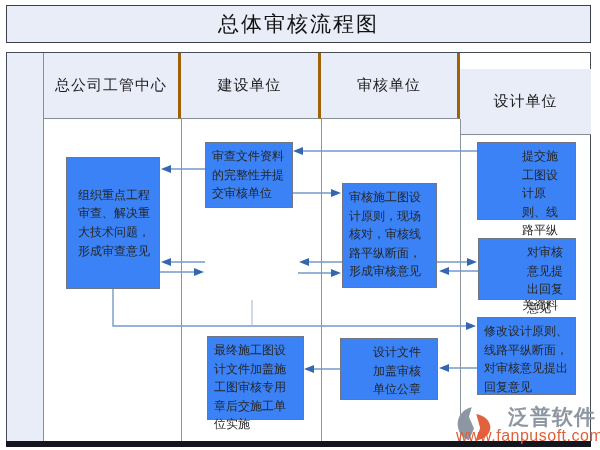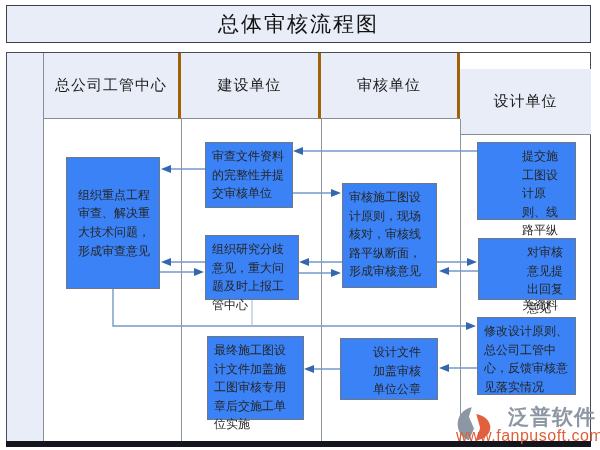--- a/index.html
+++ b/index.html
@@ -106,40 +106,37 @@
       <polygon points="304,369 314,365 314,373"></polygon>
     </g>
   </svg>
 
   <div class="abs flow-box vcenter" style="left:66px;top:157px;width:94px;height:132px;">
     <span>组织重点工程审查、解决重大技术问题，形成审查意见</span>
   </div>
   <div class="abs flow-box" style="left:205px;top:142px;width:88px;height:66px;">
     <span>审查文件资料的完整性并提交审核单位</span>
   </div>
-  <div class="abs flow-box" style="left:205px;top:235px;width:94px;height:65px;">
-    <span>组织研究分歧意见，重大问题及时上报工管中心</span>
-  </div>
   <div class="abs flow-box" style="left:342px;top:183px;width:95px;height:105px;">
     <span>审核施工图设计原则，现场核对，审核线路平纵断面，形成审核意见</span>
   </div>
   <div class="abs flow-box" style="left:207px;top:336px;width:97px;height:84px;">
     <span>最终施工图设计文件加盖施工图审核专用章后交施工单位实施</span>
   </div>
   <div class="abs flow-box" style="left:340px;top:338px;width:98px;height:62px;padding-left:32px;">
     <span>设计文件加盖审核单位公章</span>
   </div>
   <div class="abs flow-box" style="left:477px;top:142px;width:99px;height:78px;padding-left:44px;">
     <span>提交施工图设计原则、线路平纵断面、地勘报告及相关资料</span>
   </div>
   <div class="abs flow-box" style="left:478px;top:238px;width:98px;height:62px;padding-left:48px;">
     <span>对审核意见提出回复意见</span>
   </div>
   <div class="abs flow-box" style="left:477px;top:317px;width:99px;height:78px;">
-    <span>修改设计原则、总公司工管中心，反馈审核意见落实情况</span>
+    <span>修改设计原则、线路平纵断面，对审核意见提出回复意见</span>
   </div>
 
   <div id="bottom-bar" class="abs"></div>
 
   <div id="logo" class="abs">
     <svg id="logo-icon" viewBox="0 0 32 32" xmlns="http://www.w3.org/2000/svg">
       <path d="M14,1 C6.5,2.5 1.5,8.5 1.5,16 C1.5,23 5.5,28.5 11.5,30.5 L16,20 L11.5,9.5 Z" fill="#8d96a3"></path>
       <path d="M18,7 C25,8 30.5,13 30.5,19 C30.5,25 25,29.5 17.5,30.8 L21.5,19.5 Z" fill="#e2603e"></path>
     </svg>
     <span id="logo-brand">泛普软件</span>

